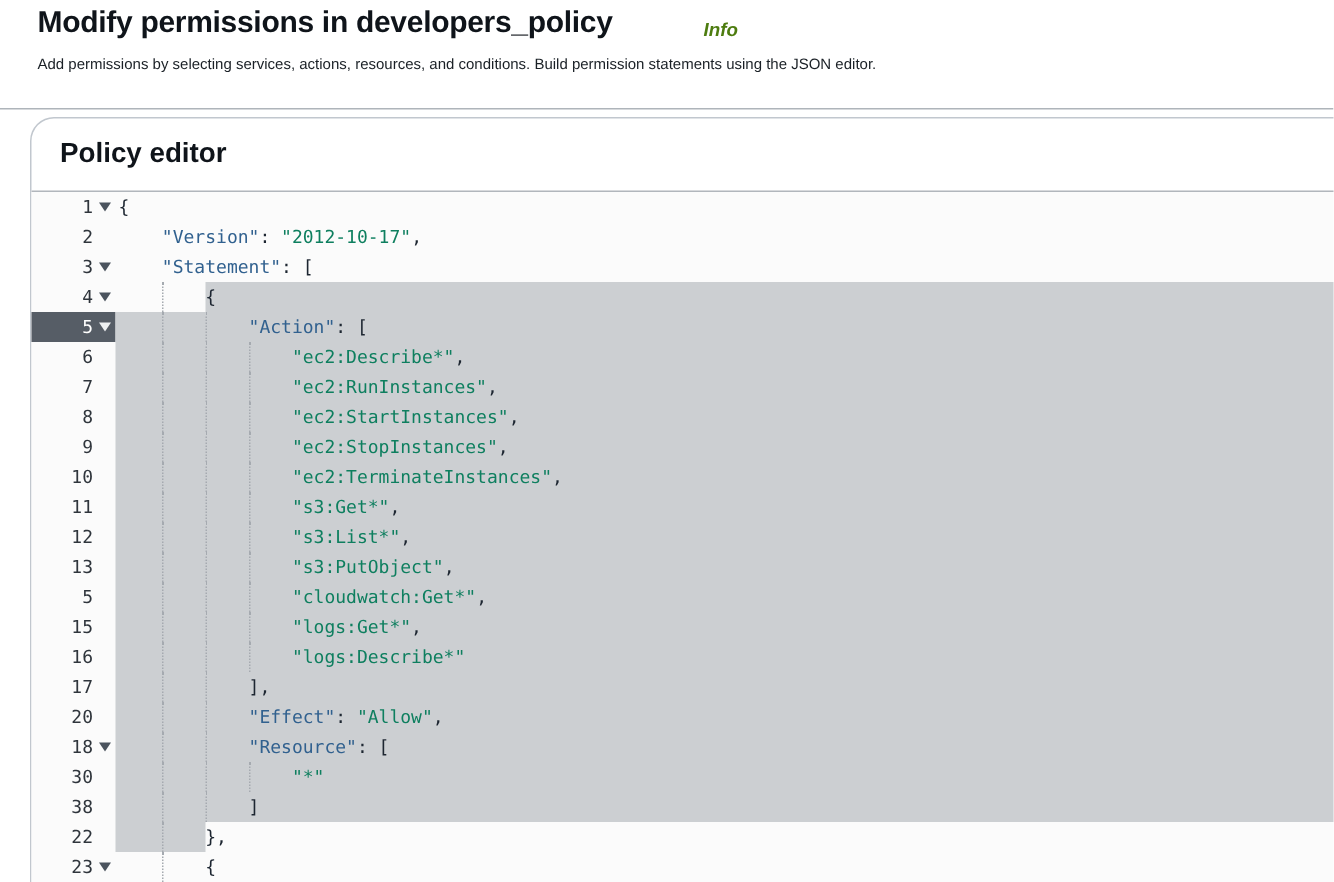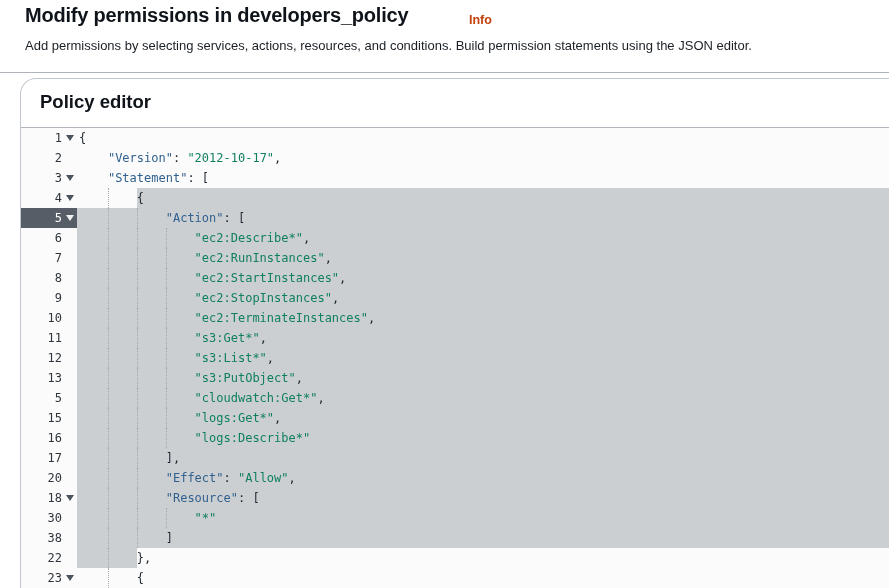--- a/index.html
+++ b/index.html
@@ -6,21 +6,21 @@
   html,body { width:889px; height:588px; overflow:hidden; background:#fff;
               font-family:"Liberation Sans", sans-serif; color:#16191f; }
   body { position:relative; }
 
   
   .page-header { position:absolute; left:0; top:0; width:100%; }
   .page-title { position:absolute; left:25px; top:4px; font-size:20px; font-weight:700;
                 color:#0f141a; letter-spacing:-0.2px; white-space:nowrap; }
   .info-link { position:absolute; left:469px; top:13px; font-size:12.5px; font-weight:700;
                color:#0972d3; text-decoration:none; cursor:pointer; }
-  .page-desc { position:absolute; left:25px; top:38px; font-size:13px; color:#1a2026; white-space:nowrap; }
+  .page-desc { position:absolute; left:25px; top:38px; font-size:10px; color:#1a2026; white-space:nowrap; }
   .header-divider { position:absolute; left:0; top:72px; width:100%; height:1px; background:#aeb4ba; }
 
   
   .card { position:absolute; left:20px; top:78px; right:-40px; bottom:-20px;
           background:#fff; border:1px solid #c1c7ce; border-bottom:none;
           border-radius:16px 16px 0 0; }
   .card-header { position:absolute; left:0; top:0; right:0; height:48px; }
   .panel-title { position:absolute; left:19px; top:12px; font-size:18.5px; font-weight:700; color:#0f141a; }
 
   
@@ -42,21 +42,21 @@
   .guide { position:absolute; top:0; bottom:0; width:0; border-left:1px dotted #a5aab0; z-index:1; }
   .tok-k { color:var(--key-color,#31618f); }
   .tok-s { color:var(--str-color,#0e7f5f); }
   .tok-p { color:var(--punct-color,#1d2631); }
 </style>
 </head>
 <body>
 
 <div class="page-header">
   <h1 class="page-title">Modify permissions in developers_policy</h1>
-  <a class="info-link" style="color: #c2410c;">Info</a>
+  <a class="info-link" style="color: #4d7c0f; font-style: italic;">Info</a>
   <p class="page-desc">Add permissions by selecting services, actions, resources, and conditions. Build permission statements using the JSON editor.</p>
 </div>
 <div class="header-divider"></div>
 
 <section class="card">
   <div class="card-header">
     <h2 class="panel-title">Policy editor</h2>
   </div>
   <div class="editor">
     <div id="rows">

